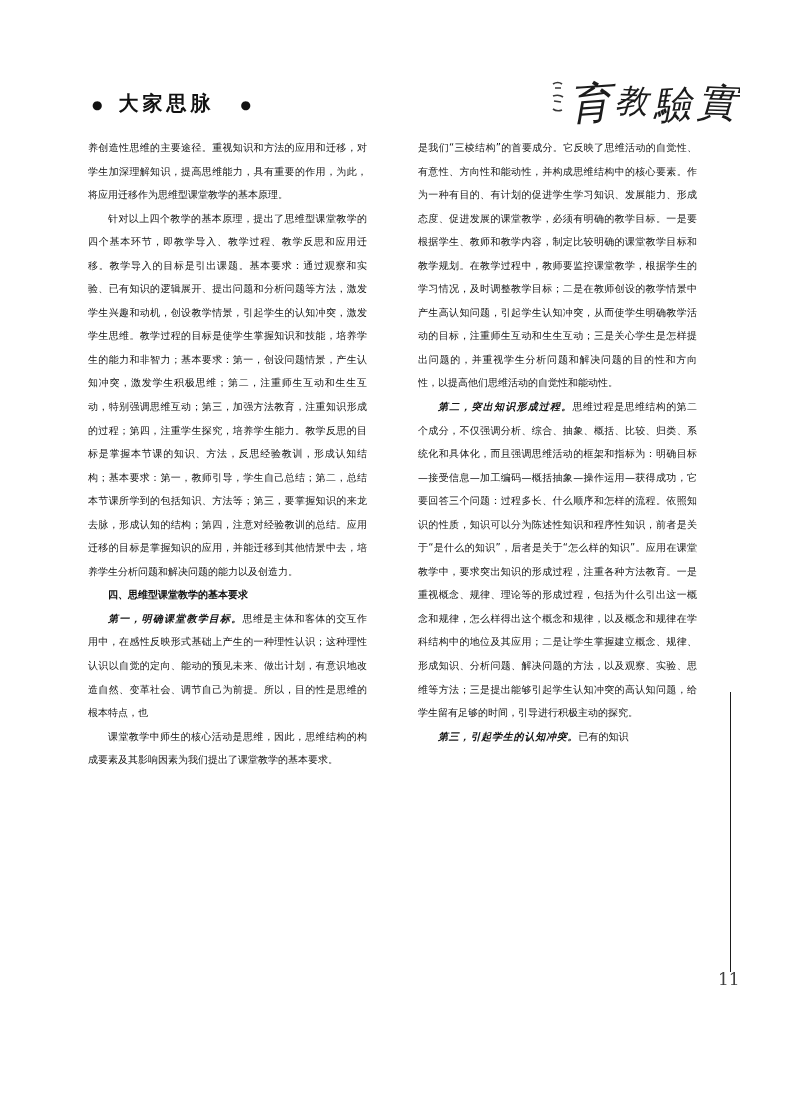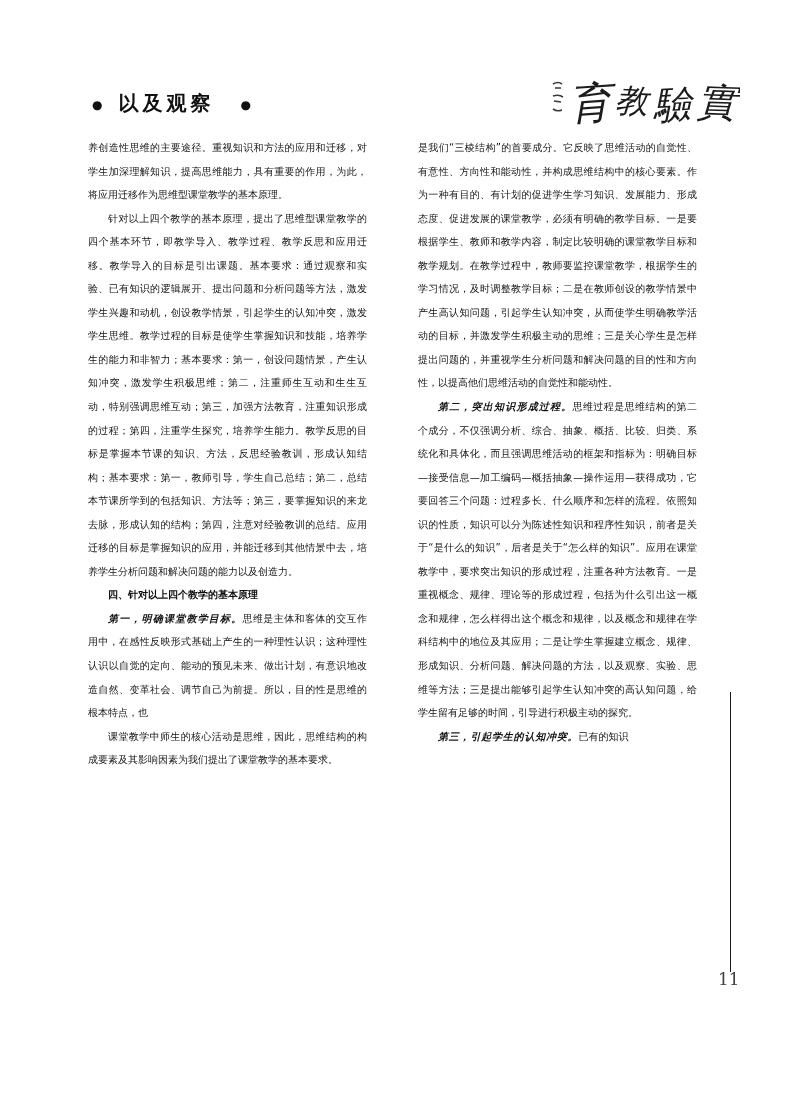--- a/index.html
+++ b/index.html
@@ -72,21 +72,21 @@
     font-size: 17px; color: #404040;
   }
 </style>
 </head>
 <body>
 
 <div class="page">
 
   <div class="header-label">
     <span class="dot left">●</span>
-    <span>以及观察</span>
+    <span>大家思脉</span>
     <span class="dot right">●</span>
   </div>
 
   <div class="logo">
     <svg width="195" height="72" viewBox="0 0 195 72">
 
       <g stroke="#3a3a3a" stroke-width="1.6" fill="none">
         <path d="M8 16 q5 -3 9 0 M10 20 l6 0"></path>
         <path d="M8 28 q6 -2 10 1 M9 33 l7 1"></path>
         <path d="M8 41 q4 3 9 1"></path>
@@ -94,27 +94,27 @@
       <text x="24" y="50" font-size="42" transform="rotate(-4 40 40)">育</text>
       <text x="70" y="44" font-size="33" transform="rotate(3 86 34)">教</text>
       <text x="108" y="50" font-size="38" transform="rotate(-3 126 38)">驗</text>
       <text x="152" y="48" font-size="40" transform="rotate(2 172 36)">實</text>
     </svg>
   </div>
 
   <div class="col col-left">
     <p>养创造性思维的主要途径。重视知识和方法的应用和迁移，对学生加深理解知识，提高思维能力，具有重要的作用，为此，将应用迁移作为思维型课堂教学的基本原理。</p>
     <p class="indent">针对以上四个教学的基本原理，提出了思维型课堂教学的四个基本环节，即教学导入、教学过程、教学反思和应用迁移。教学导入的目标是引出课题。基本要求：通过观察和实验、已有知识的逻辑展开、提出问题和分析问题等方法，激发学生兴趣和动机，创设教学情景，引起学生的认知冲突，激发学生思维。教学过程的目标是使学生掌握知识和技能，培养学生的能力和非智力；基本要求：第一，创设问题情景，产生认知冲突，激发学生积极思维；第二，注重师生互动和生生互动，特别强调思维互动；第三，加强方法教育，注重知识形成的过程；第四，注重学生探究，培养学生能力。教学反思的目标是掌握本节课的知识、方法，反思经验教训，形成认知结构；基本要求：第一，教师引导，学生自己总结；第二，总结本节课所学到的包括知识、方法等；第三，要掌握知识的来龙去脉，形成认知的结构；第四，注意对经验教训的总结。应用迁移的目标是掌握知识的应用，并能迁移到其他情景中去，培养学生分析问题和解决问题的能力以及创造力。</p>
-    <p class="section-heading">四、针对以上四个教学的基本原理</p>
+    <p class="section-heading">四、思维型课堂教学的基本要求</p>
     <p class="indent"><span class="lead">第一，明确课堂教学目标。</span><span>思维是主体和客体的交互作用中，在感性反映形式基础上产生的一种理性认识；这种理性认识以自觉的定向、能动的预见未来、做出计划，有意识地改造自然、变革社会、调节自己为前提。所以，目的性是思维的根本特点，也</span></p>
     <p class="indent">课堂教学中师生的核心活动是思维，因此，思维结构的构成要素及其影响因素为我们提出了课堂教学的基本要求。</p>
   </div>
 
   <div class="col col-right">
-    <p>是我们“三棱结构”的首要成分。它反映了思维活动的自觉性、有意性、方向性和能动性，并构成思维结构中的核心要素。作为一种有目的、有计划的促进学生学习知识、发展能力、形成态度、促进发展的课堂教学，必须有明确的教学目标。一是要根据学生、教师和教学内容，制定比较明确的课堂教学目标和教学规划。在教学过程中，教师要监控课堂教学，根据学生的学习情况，及时调整教学目标；二是在教师创设的教学情景中产生高认知问题，引起学生认知冲突，从而使学生明确教学活动的目标，并激发学生积极主动的思维；三是关心学生是怎样提出问题的，并重视学生分析问题和解决问题的目的性和方向性，以提高他们思维活动的自觉性和能动性。</p>
+    <p>是我们“三棱结构”的首要成分。它反映了思维活动的自觉性、有意性、方向性和能动性，并构成思维结构中的核心要素。作为一种有目的、有计划的促进学生学习知识、发展能力、形成态度、促进发展的课堂教学，必须有明确的教学目标。一是要根据学生、教师和教学内容，制定比较明确的课堂教学目标和教学规划。在教学过程中，教师要监控课堂教学，根据学生的学习情况，及时调整教学目标；二是在教师创设的教学情景中产生高认知问题，引起学生认知冲突，从而使学生明确教学活动的目标，注重师生互动和生生互动；三是关心学生是怎样提出问题的，并重视学生分析问题和解决问题的目的性和方向性，以提高他们思维活动的自觉性和能动性。</p>
     <p class="indent"><span class="lead">第二，突出知识形成过程。</span><span>思维过程是思维结构的第二个成分，不仅强调分析、综合、抽象、概括、比较、归类、系统化和具体化，而且强调思维活动的框架和指标为：明确目标—接受信息—加工编码—概括抽象—操作运用—获得成功，它要回答三个问题：过程多长、什么顺序和怎样的流程。依照知识的性质，知识可以分为陈述性知识和程序性知识，前者是关于“是什么的知识”，后者是关于“怎么样的知识”。应用在课堂教学中，要求突出知识的形成过程，注重各种方法教育。一是重视概念、规律、理论等的形成过程，包括为什么引出这一概念和规律，怎么样得出这个概念和规律，以及概念和规律在学科结构中的地位及其应用；二是让学生掌握建立概念、规律、形成知识、分析问题、解决问题的方法，以及观察、实验、思维等方法；三是提出能够引起学生认知冲突的高认知问题，给学生留有足够的时间，引导进行积极主动的探究。</span></p>
     <p class="indent"><span class="lead">第三，引起学生的认知冲突。</span><span>已有的知识</span></p>
   </div>
 
   <div class="margin-rule"></div>
   <div class="page-number">11</div>
 
 </div>
 
 </body></html>

